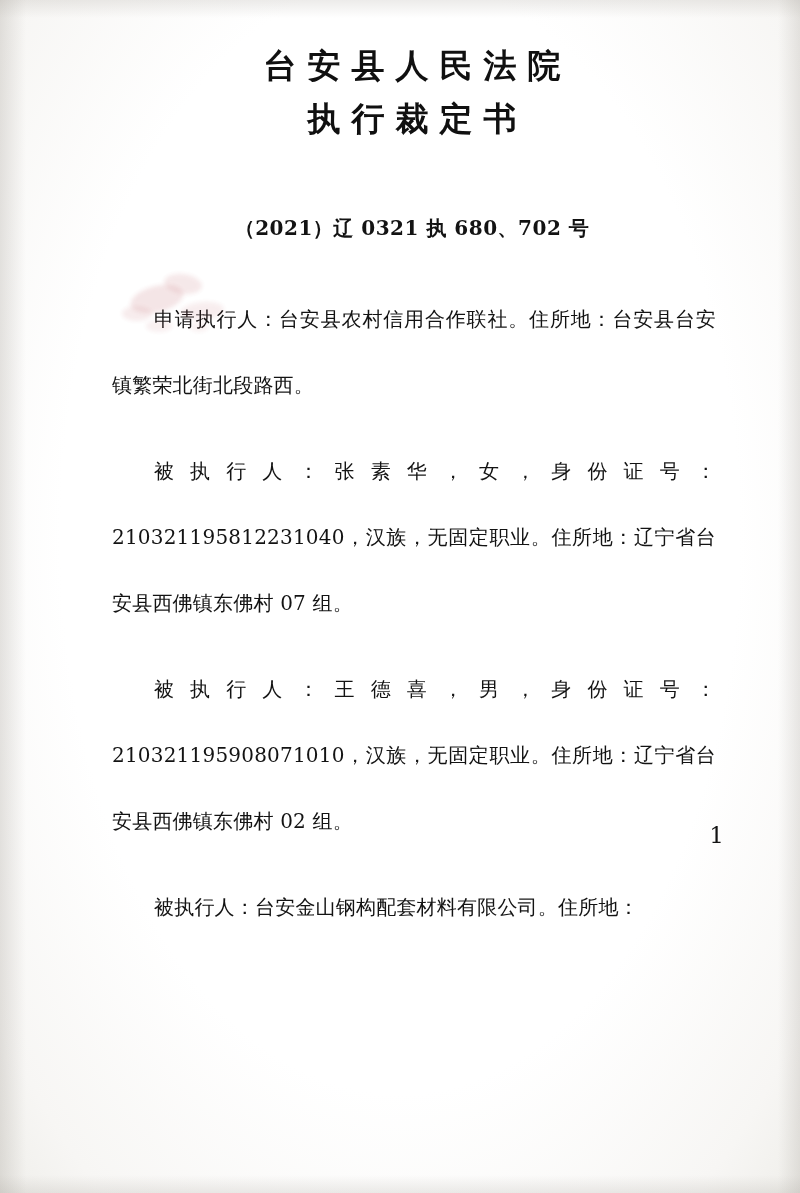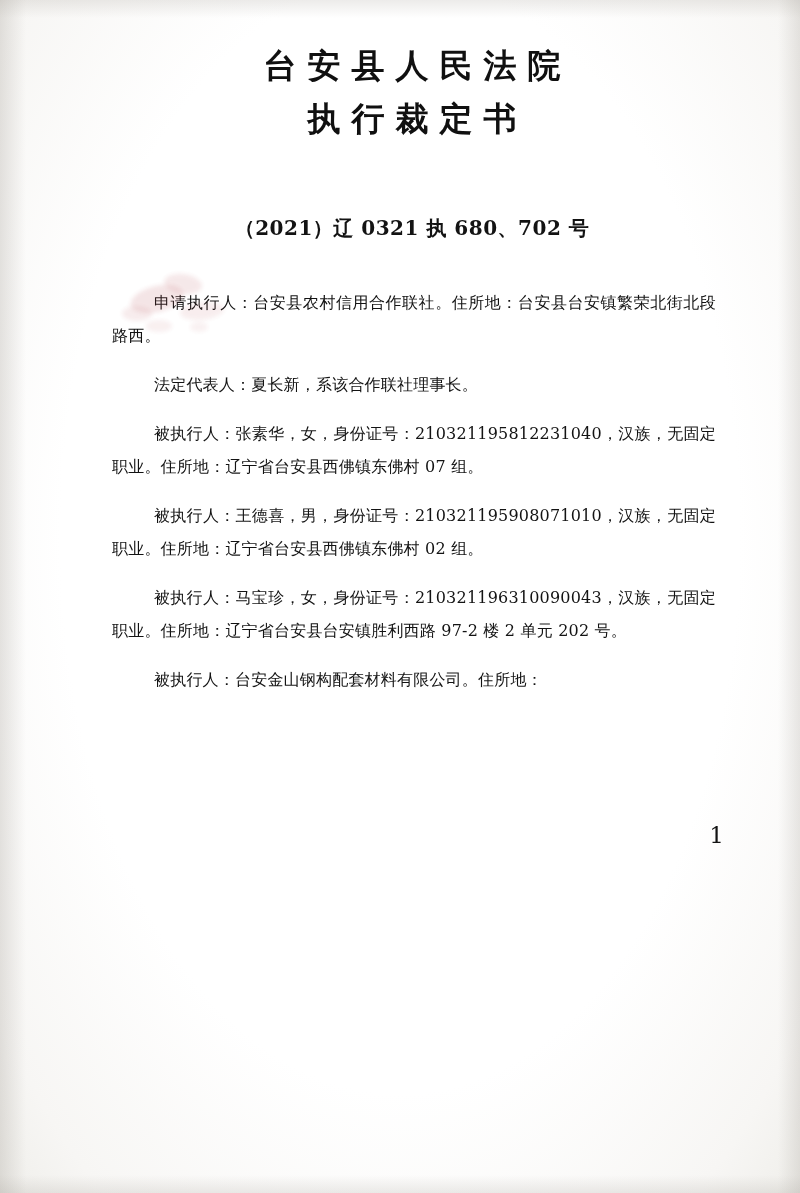--- a/index.html
+++ b/index.html
@@ -72,22 +72,22 @@
     margin-top: 74px;
     color: #131313;
     font-weight: bold;
   }
 
   .body-block {
     margin-top: 44px;
     padding: 0 96px 0 100px;
   }
   .para {
-    font-size: 16px;
-    line-height: 33px;
+    font-size: 20px;
+    line-height: 66px;
     text-align: justify;
     text-justify: inter-ideograph;
     text-indent: 42px;
     color: #131313;
     letter-spacing: 0.2px;
   }
 
   
   .seal-smudge {
     position: absolute;
@@ -137,22 +137,20 @@
       <div class="blot b1"></div>
       <div class="blot b2"></div>
       <div class="blot b3"></div>
       <div class="blot b4"></div>
       <div class="blot b5"></div>
       <div class="blot b6"></div>
     </div>
 
     <div class="body-block">
       <p class="para">申请执行人：台安县农村信用合作联社。住所地：台安县台安镇繁荣北街北段路西。</p>
-      <p class="para">法定代表人：夏长新，系该合作联社理事长。</p>
       <p class="para">被执行人：张素华，女，身份证号：210321195812231040，汉族，无固定职业。住所地：辽宁省台安县西佛镇东佛村 07 组。</p>
       <p class="para">被执行人：王德喜，男，身份证号：210321195908071010，汉族，无固定职业。住所地：辽宁省台安县西佛镇东佛村 02 组。</p>
-      <p class="para">被执行人：马宝珍，女，身份证号：210321196310090043，汉族，无固定职业。住所地：辽宁省台安县台安镇胜利西路 97-2 楼 2 单元 202 号。</p>
       <p class="para">被执行人：台安金山钢构配套材料有限公司。住所地：</p>
     </div>
 
     <div class="page-number">1</div>
   </div>
 </div>
 
 </body></html>

